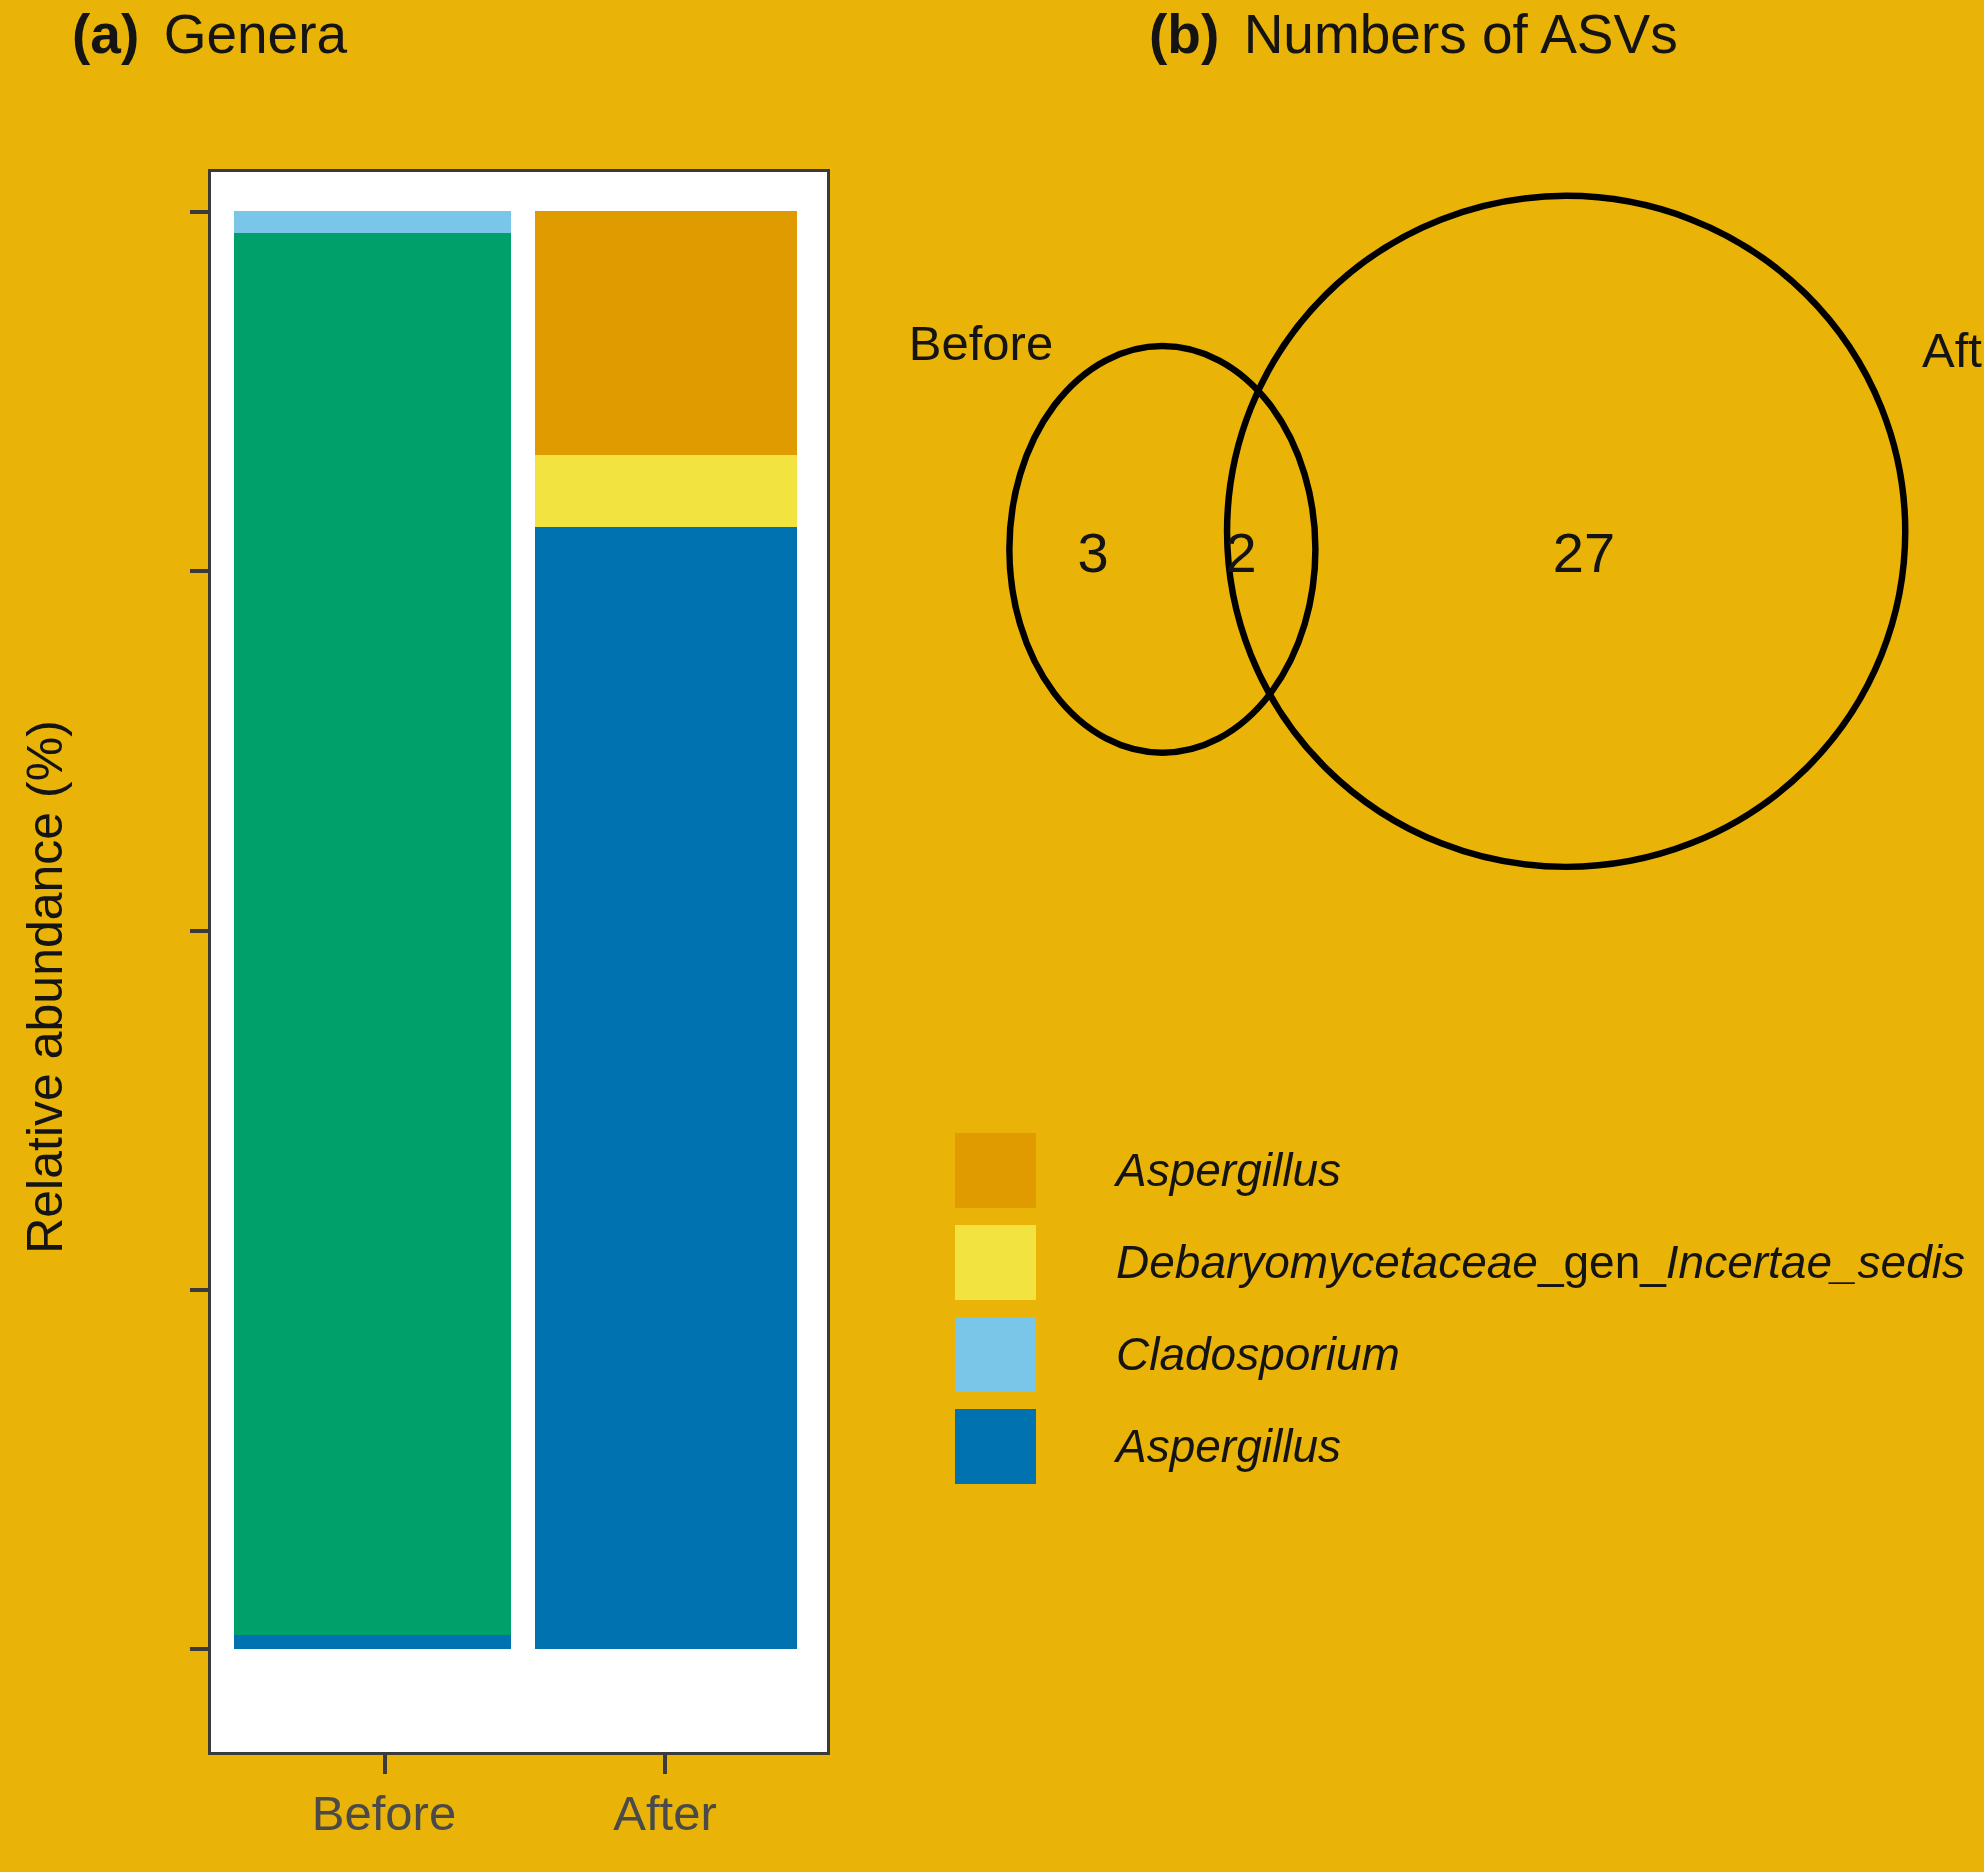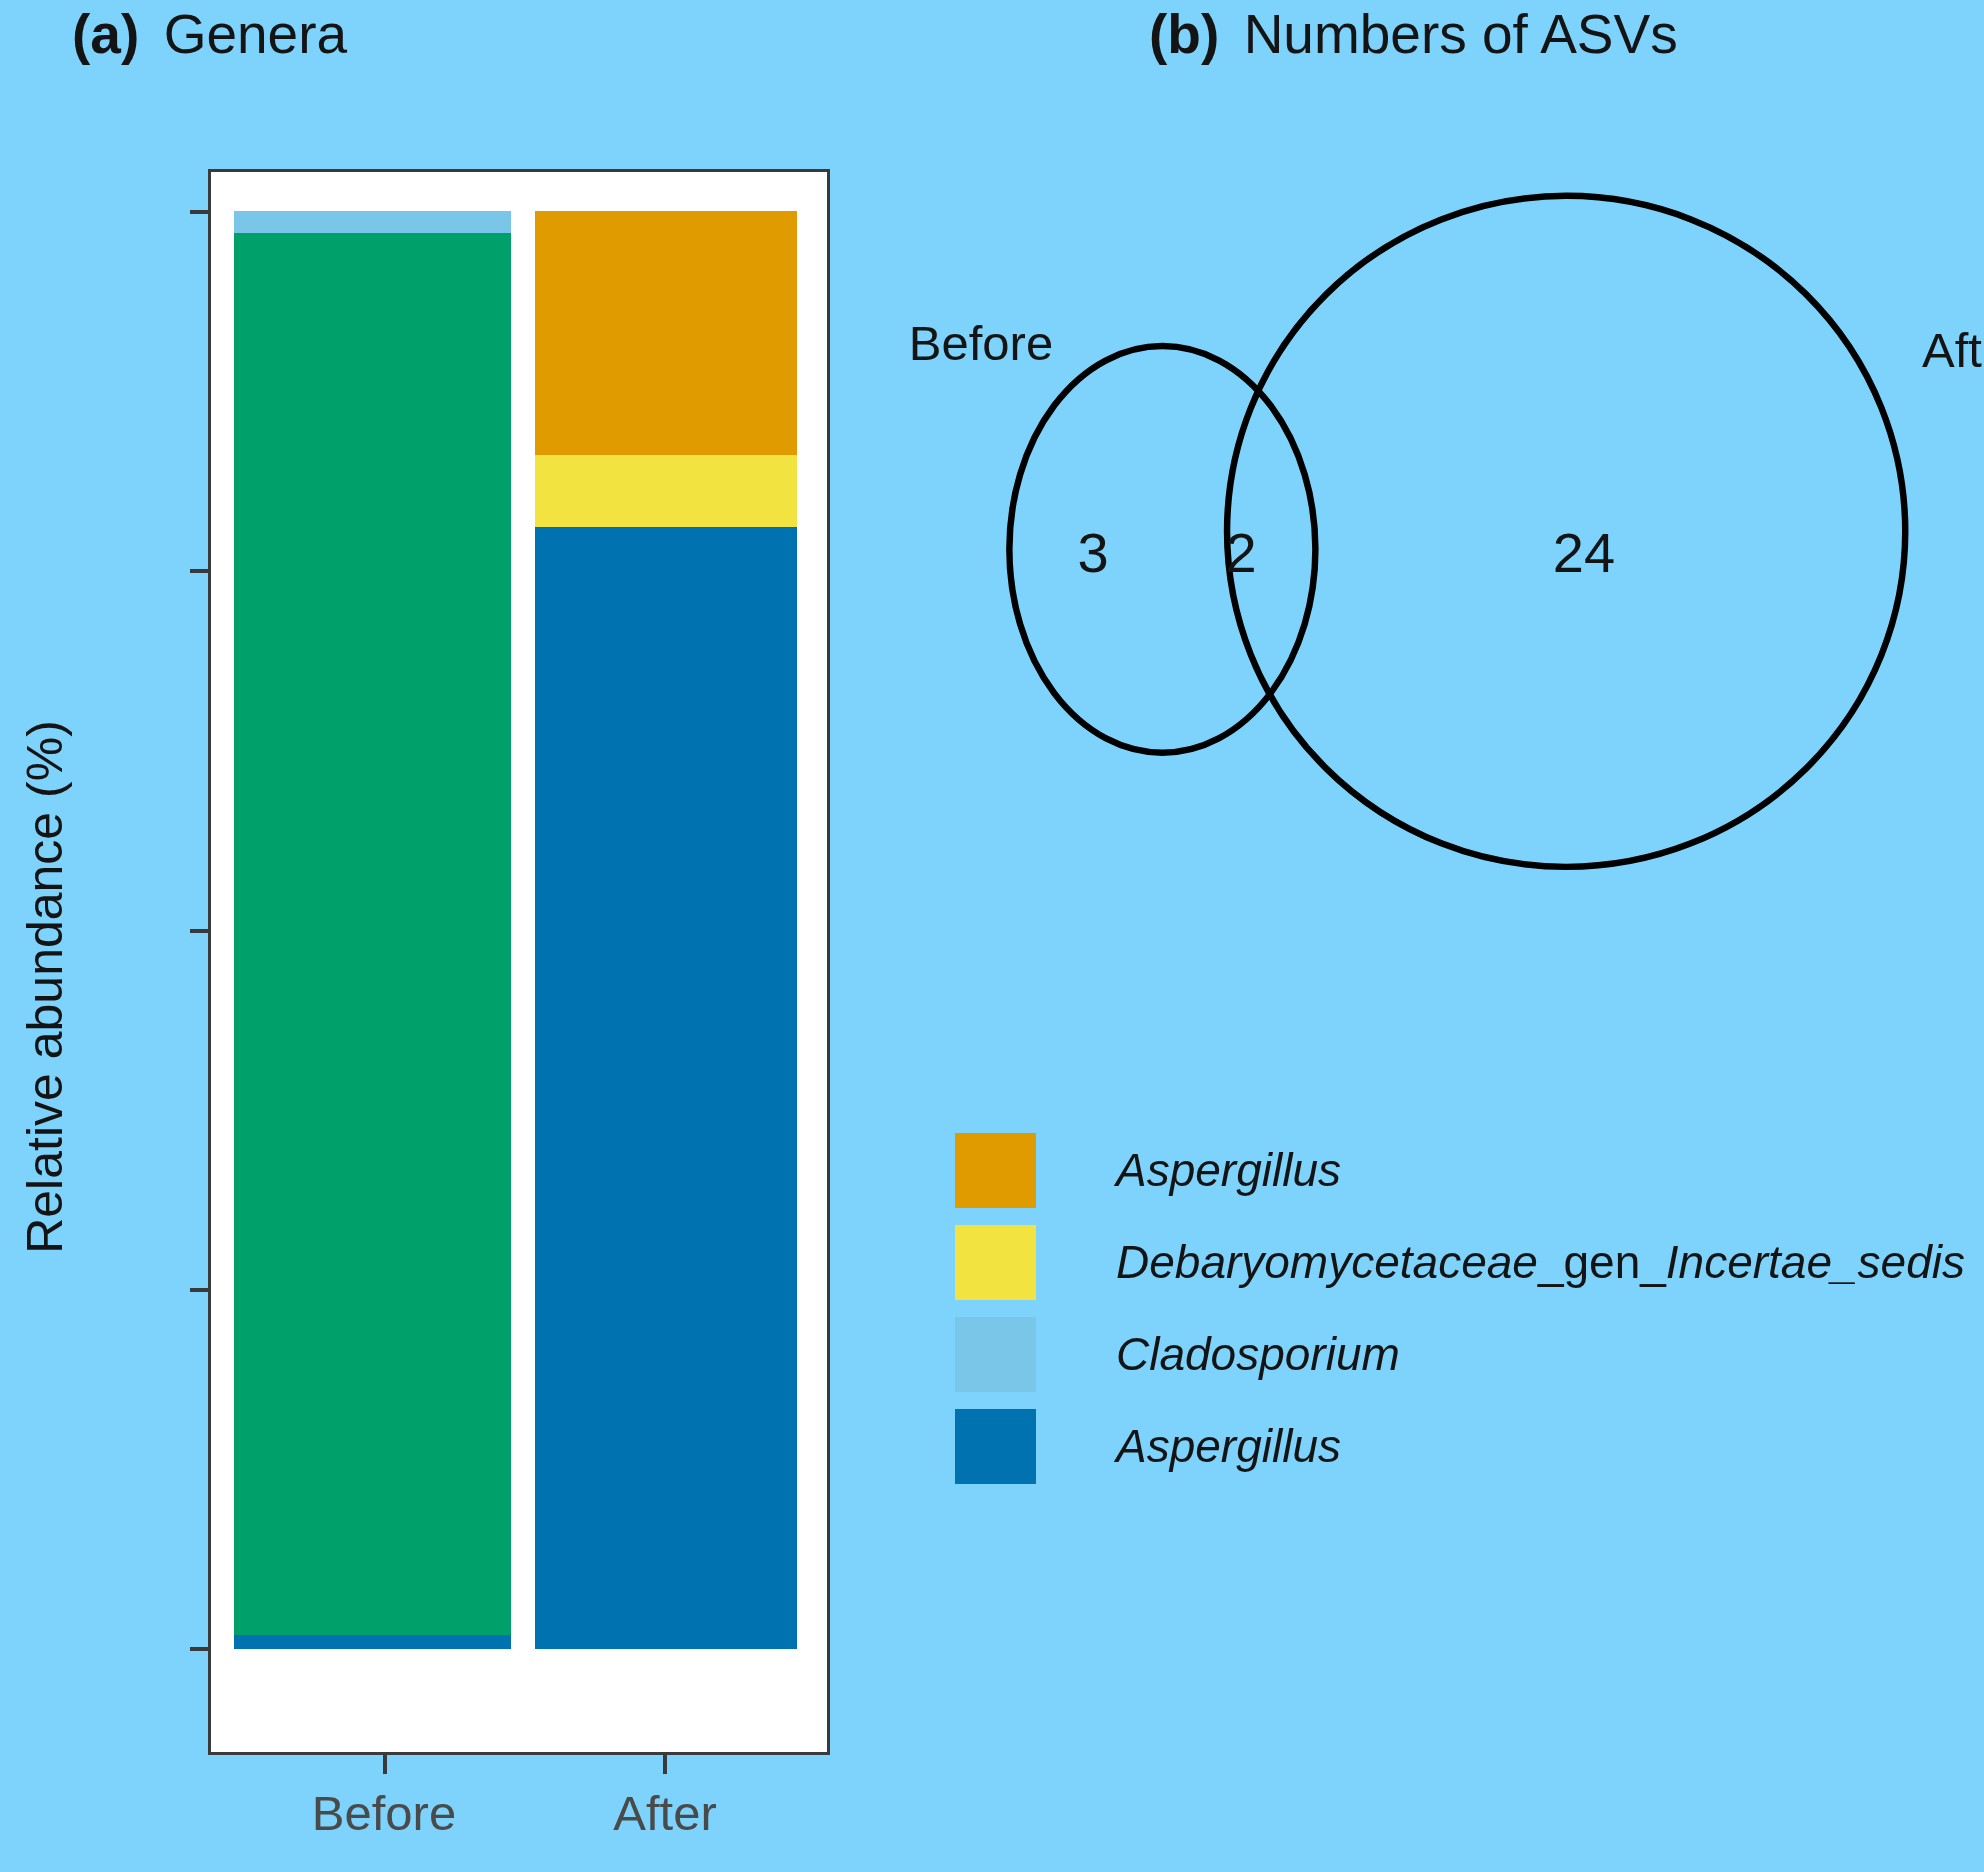--- a/index.html
+++ b/index.html
@@ -8,21 +8,21 @@
     background: #ffffff;
   }
   body {
     font-family: "Liberation Sans", sans-serif;
     color: #000000;
   }
   #figure {
     position: relative;
     width: 1985px;
     height: 1872px;
-    background: #7dd3fc;
+    background: #eab308;
     overflow: hidden;
   }
 
   
   .panel-title {
     position: absolute;
     font-size: 55px;
     color: #141414;
     white-space: nowrap;
     line-height: 1;
@@ -221,21 +221,21 @@
         <ellipse cx="930" cy="610" rx="472" ry="467" fill="none" stroke="#000000" stroke-width="9"></ellipse>
 
         <ellipse cx="368" cy="635" rx="213" ry="283" fill="none" stroke="#000000" stroke-width="9"></ellipse>
       </svg>
 
       <div class="venn-label" style="left:10.8px; top:226px;">Before</div>
       <div class="venn-label" style="left:1024px; top:233px;">After</div>
 
       <div class="venn-count" style="left:195px; top:460px;">3</div>
       <div class="venn-count" style="left:343px; top:460px;">2</div>
-      <div class="venn-count" style="left:686px; top:460px;">24</div>
+      <div class="venn-count" style="left:686px; top:460px;">27</div>
     </div>
 
     <div id="legend">
 
       <div class="legend-row">
         <div class="legend-key" style="background:#E09B00;"></div>
         <div class="legend-label">Aspergillus</div>
       </div>
 
       <div class="legend-row">

